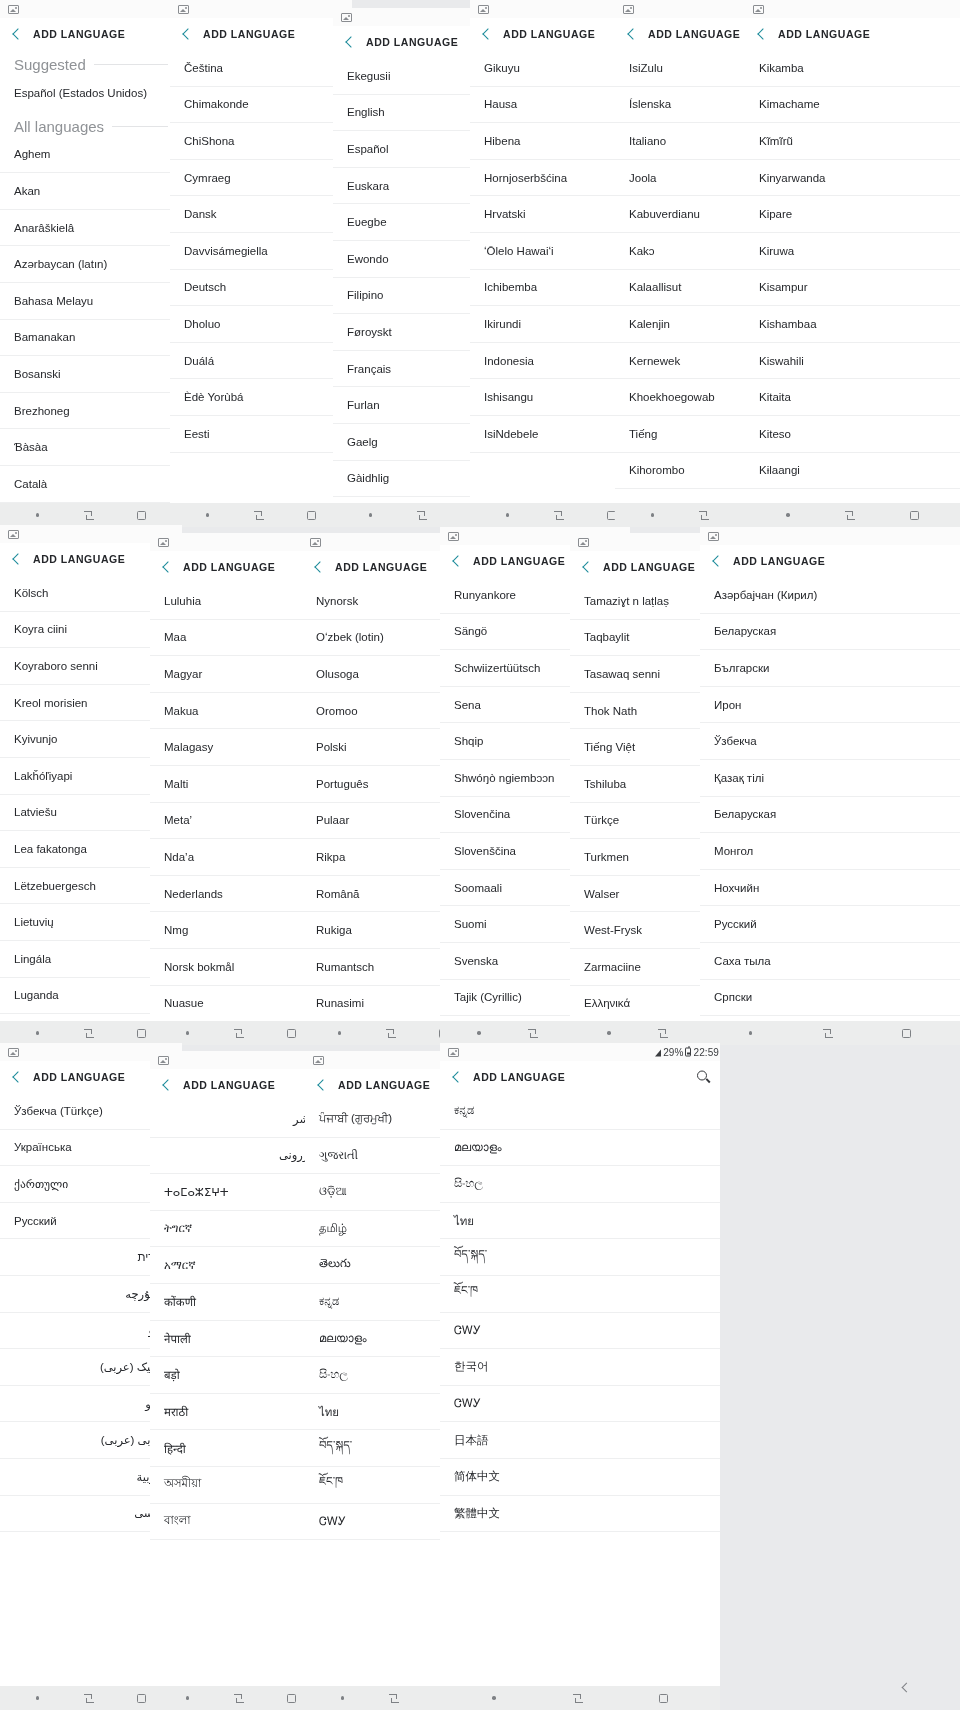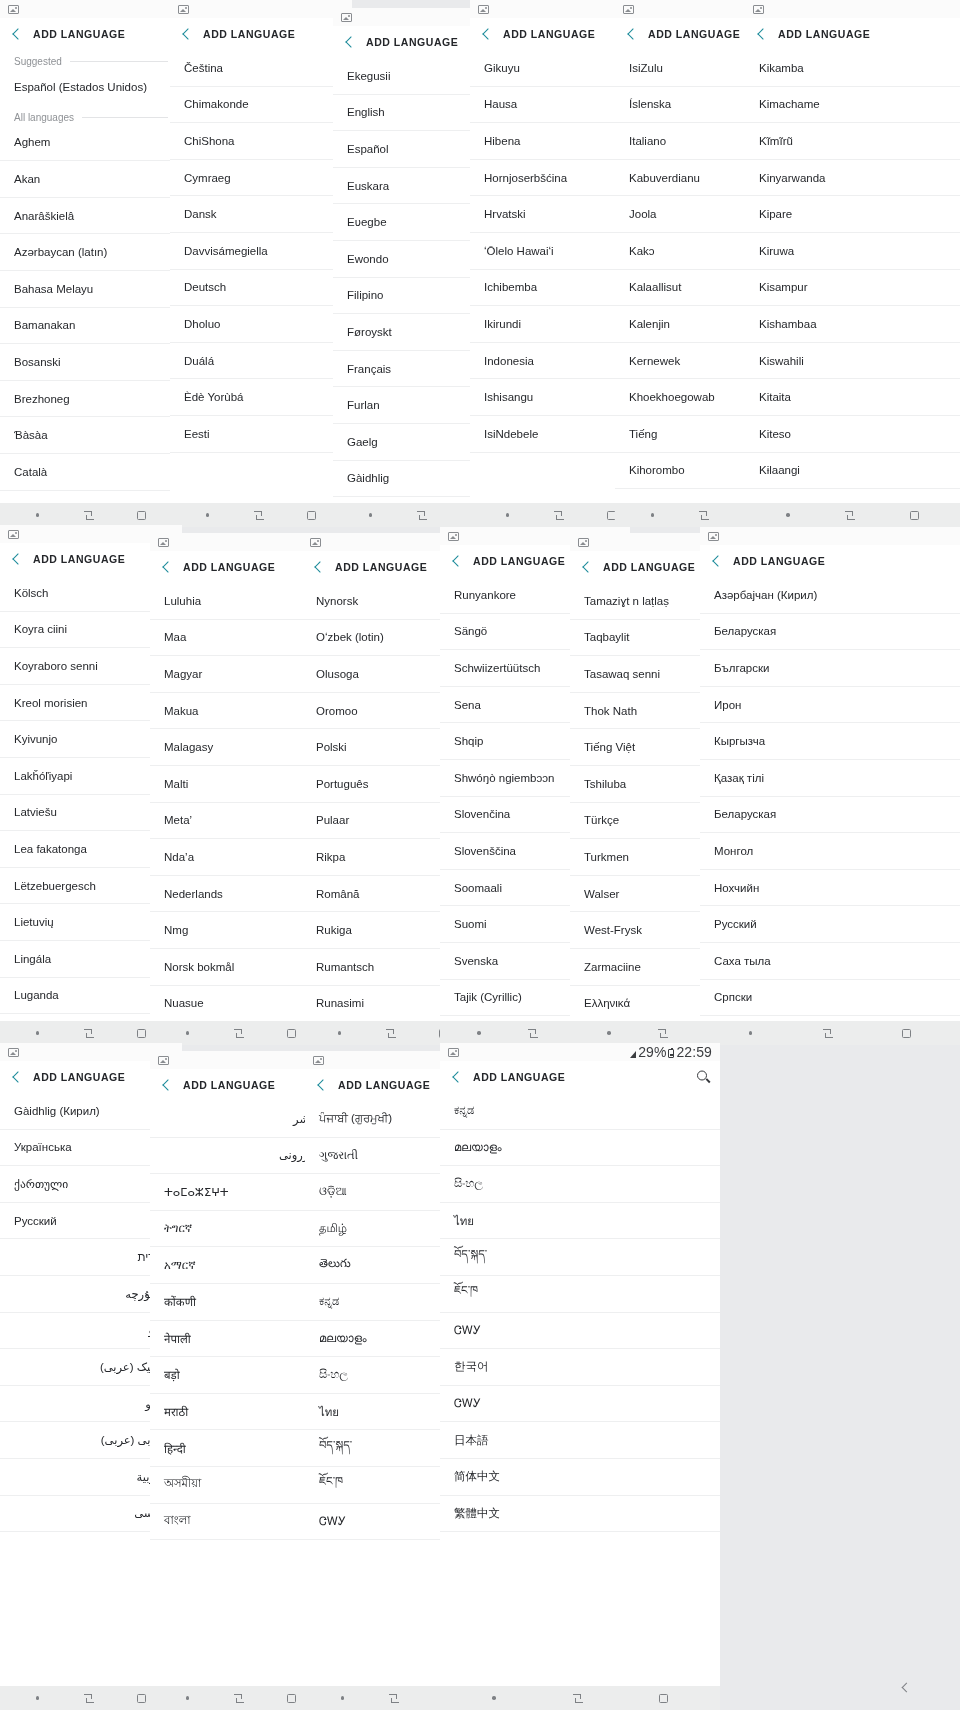--- a/index.html
+++ b/index.html
@@ -25,24 +25,24 @@
     height: 18px;
     flex: 0 0 18px;
     background: #fbfbfb;
     display: flex;
     align-items: center;
     padding: 0 8px;
     position: relative;
   }
   .sb-right {
     position: absolute;
-    right: 8px;
+    right: 1px;
     top: 50%;
     transform: translateY(-50%);
-    font-size: 14px;
+    font-size: 10px;
     color: #3b3d40;
     white-space: nowrap;
     letter-spacing: .1px;
   }
   .sb-gallery {
     width: 11px; height: 9px;
     border: 1.2px solid #8a8d91;
     border-radius: 1px;
     position: relative;
     display: inline-block;
@@ -159,21 +159,21 @@
     background: #ffffff;
     overflow: hidden;
   }
   .section-head {
     display: flex;
     align-items: center;
     padding: 6px 14px 2px 14px;
     gap: 8px;
   }
   .section-head .label {
-    font-size: 10px;
+    font-size: 15px;
     color: #8f9296;
     white-space: nowrap;
   }
   .section-head .rule {
     flex: 1 1 auto;
     height: 1px;
     background: #e3e4e6;
   }
   .lang-row {
     height: 36.6px;
@@ -370,22 +370,22 @@
         <div class="sb-gallery"></div>
       </div>
       <div class="appbar">
         <div class="back-chevron"></div>
         <div class="appbar-title">ADD LANGUAGE</div>
       </div>
       <div class="list">
         <div class="lang-row">IsiZulu</div>
         <div class="lang-row">Íslenska</div>
         <div class="lang-row">Italiano</div>
+        <div class="lang-row">Joola</div>
         <div class="lang-row">Kabuverdianu</div>
-        <div class="lang-row">Joola</div>
         <div class="lang-row">Kakɔ</div>
         <div class="lang-row">Kalaallisut</div>
         <div class="lang-row">Kalenjin</div>
         <div class="lang-row">Kernewek</div>
         <div class="lang-row">Khoekhoegowab</div>
         <div class="lang-row">Tiếng</div>
         <div class="lang-row">Kihorombo</div>
       </div>
       <div class="navbar">
         <div class="nav-dot"></div>
@@ -567,21 +567,21 @@
       </div>
       <div class="appbar">
         <div class="back-chevron"></div>
         <div class="appbar-title">ADD LANGUAGE</div>
       </div>
       <div class="list">
         <div class="lang-row">Азәрбајчан (Кирил)</div>
         <div class="lang-row">Беларуская</div>
         <div class="lang-row">Български</div>
         <div class="lang-row">Ирон</div>
-        <div class="lang-row">Кыргызча</div>
+        <div class="lang-row">Ўзбекча</div>
         <div class="lang-row">Қазақ тілі</div>
         <div class="lang-row">Беларуская</div>
         <div class="lang-row">Монгол</div>
         <div class="lang-row">Нохчийн</div>
         <div class="lang-row">Русский</div>
         <div class="lang-row">Саха тыла</div>
         <div class="lang-row">Српски</div>
       </div>
       <div class="navbar">
         <div class="nav-dot"></div>
@@ -591,21 +591,21 @@
     </div>
     <div class="panel" style="left: 0px; top: 1043px; width: 182px; height: 667px; z-index: 13;">
       <div class="statusbar">
         <div class="sb-gallery"></div>
       </div>
       <div class="appbar">
         <div class="back-chevron"></div>
         <div class="appbar-title">ADD LANGUAGE</div>
       </div>
       <div class="list">
-        <div class="lang-row">Gàidhlig (Кирил)</div>
+        <div class="lang-row">Ўзбекча (Türkçe)</div>
         <div class="lang-row">Українська</div>
         <div class="lang-row">ქართული</div>
         <div class="lang-row">Русский</div>
         <div class="lang-row rtl">עברית</div>
         <div class="lang-row rtl">ئۇيغۇرچە</div>
         <div class="lang-row rtl">اردو</div>
         <div class="lang-row rtl">اوزبیک (عربی)</div>
         <div class="lang-row rtl">پښتو</div>
         <div class="lang-row rtl">پنجابی (عربی)</div>
         <div class="lang-row rtl">العربية</div>

